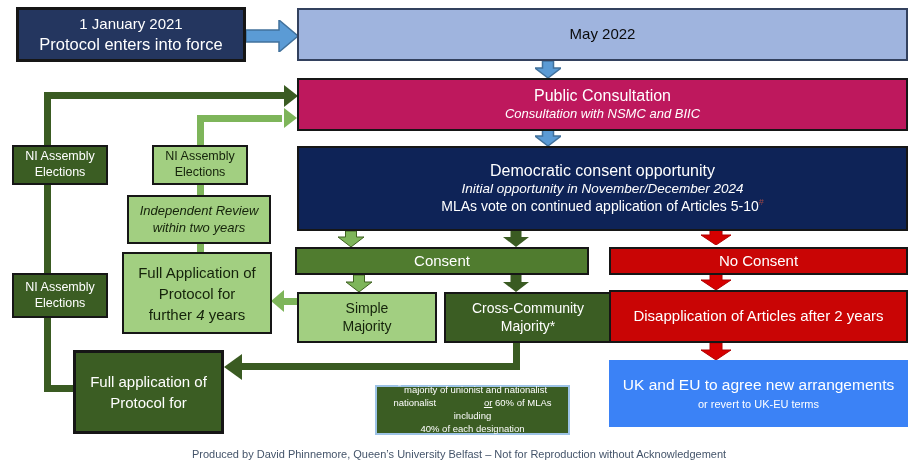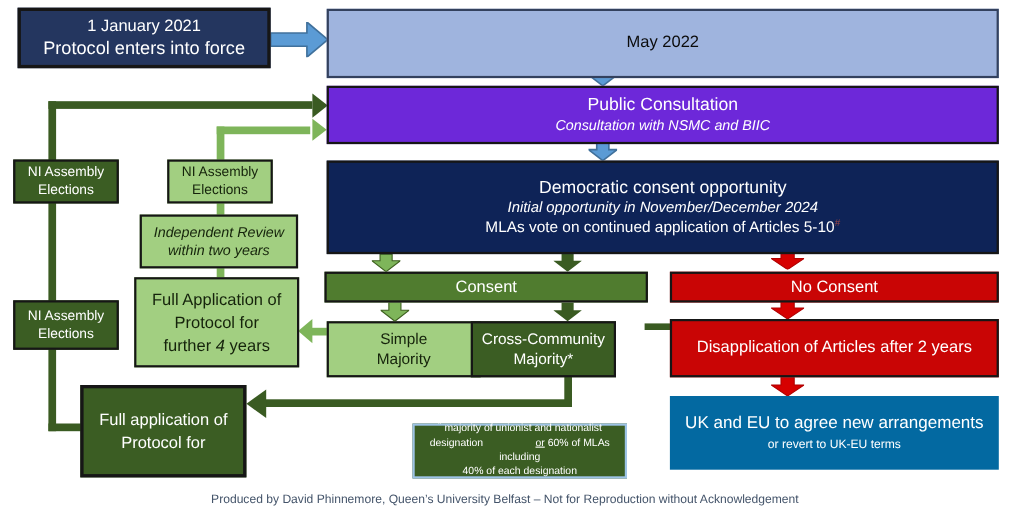--- a/index.html
+++ b/index.html
@@ -7,27 +7,27 @@
     position:relative;width:918px;height:470px;background:#fff;overflow:hidden;
     font-family:"Liberation Sans",sans-serif;
   }
   .box{
     position:absolute;box-sizing:border-box;border:2px solid #161616;
     display:flex;flex-direction:column;justify-content:center;align-items:center;
     text-align:center;line-height:1.25;
   }
   .navy{background:#24365F;color:#fff;}
   .navydark{background:#0E2357;color:#fff;}
-  .midblue{background:#6d28d9;color:#fff;}
+  .midblue{background:#be185d;color:#fff;}
   .ltblue{background:#9FB4DE;color:#0b0b0b;}
   .greenmid{background:#507C2F;color:#fff;}
   .greendark{background:#3B5D23;color:#fff;}
   .greenlight{background:#A2CF81;color:#15230b;}
   .redbox{background:#C90505;color:#fff;}
-  .bluebox{background:#0369a1;color:#fff;border:none;}
+  .bluebox{background:#3b82f6;color:#fff;border:none;}
   .b{font-weight:normal;}
   .i{font-style:italic;}
   .u{text-decoration:underline;margin-left:45px;}
   .line{position:absolute;}
   .dkline{background:#3A5B22;}
   .ltline{background:#7EB55A;}
   .tri{position:absolute;width:0;height:0;}
   .arr{position:absolute;}
   sup.mark{font-size:9px;vertical-align:super;line-height:0;}
   #caption{
@@ -84,21 +84,21 @@
   </svg>
   <svg class="arr" style="left:701px;top:343px;" width="30" height="17">
     <polygon points="9,0 21,0 21,7 30,7 15,17 0,7 9,7" fill="#D60000" stroke="#b00000" stroke-width="1"></polygon>
   </svg>
 
   <div class="box navy" style="left:16px;top:7px;width:230px;height:55px;border-width:3px;">
     <div style="font-size:15px;text-align:right;">1 January 2021</div>
     <div class="b" style="font-size:16.5px;">Protocol enters into force</div>
   </div>
 
-  <div class="box ltblue" style="left:297px;top:8px;width:611px;height:63px;border-color:#33415E;">
+  <div class="box ltblue" style="left:297px;top:8px;width:611px;height:53px;border-color:#33415E;">
     <div style="font-size:15px;">May 2022</div>
   </div>
 
   <div class="box midblue" style="left:297px;top:78px;width:611px;height:53px;">
     <div class="b" style="font-size:16px;">Public Consultation</div>
     <div class="i" style="font-size:13px;">Consultation with NSMC and BIIC</div>
   </div>
 
   <div class="box navydark" style="left:297px;top:146px;width:611px;height:85px;">
     <div class="b" style="font-size:16px;">Democratic consent opportunity</div>
@@ -114,21 +114,21 @@
 
   <div class="box greenmid" style="left:295px;top:247px;width:294px;height:28px;">
     <div class="b" style="font-size:15px;">Consent</div>
   </div>
 
   <div class="box greenlight" style="left:297px;top:292px;width:140px;height:51px;">
     <div style="font-size:14px;">Simple</div>
     <div style="font-size:14px;">Majority</div>
   </div>
 
-  <div class="box greendark" style="left:428px;top:292px;width:132px;height:51px;">
+  <div class="box greendark" style="left:444px;top:292px;width:168px;height:51px;">
     <div style="font-size:14px;">Cross-Community</div>
     <div style="font-size:14px;">Majority*</div>
   </div>
 
   <div class="box redbox" style="left:609px;top:290px;width:299px;height:53px;">
     <div style="font-size:15px;">Disapplication of Articles after 2 years</div>
   </div>
 
   <div class="box bluebox" style="left:609px;top:360px;width:299px;height:67px;line-height:1.45;">
     <div style="font-size:15.5px;">UK and EU to agree new arrangements</div>
@@ -166,20 +166,20 @@
   <div class="box greendark" style="left:73px;top:350px;width:151px;height:84px;border-width:3px;line-height:1.4;">
     <div style="font-size:15px;">Full application of</div>
     <div style="font-size:15px;">Protocol for</div>
   </div>
 
   <div class="box greendark" style="left:375px;top:385px;width:195px;height:50px;border-color:#9DC3E6;line-height:1.35;">
     <div style="font-size:9.5px;">
       <sup class="mark">*</sup> <span>majority of unionist and nationalist</span>
     </div>
     <div style="font-size:9.5px;">
-      <span>designation </span><span class="u">or</span><span> 60% of MLAs including</span>
+      <span>nationalist </span><span class="u">or</span><span> 60% of MLAs including</span>
     </div>
     <div style="font-size:9.5px;">40% of each designation</div>
   </div>
 
   <div id="caption" style="top:448px;">Produced by David Phinnemore, Queen’s University Belfast – Not for Reproduction without Acknowledgement</div>
 
 </div>
 
 </body></html>

